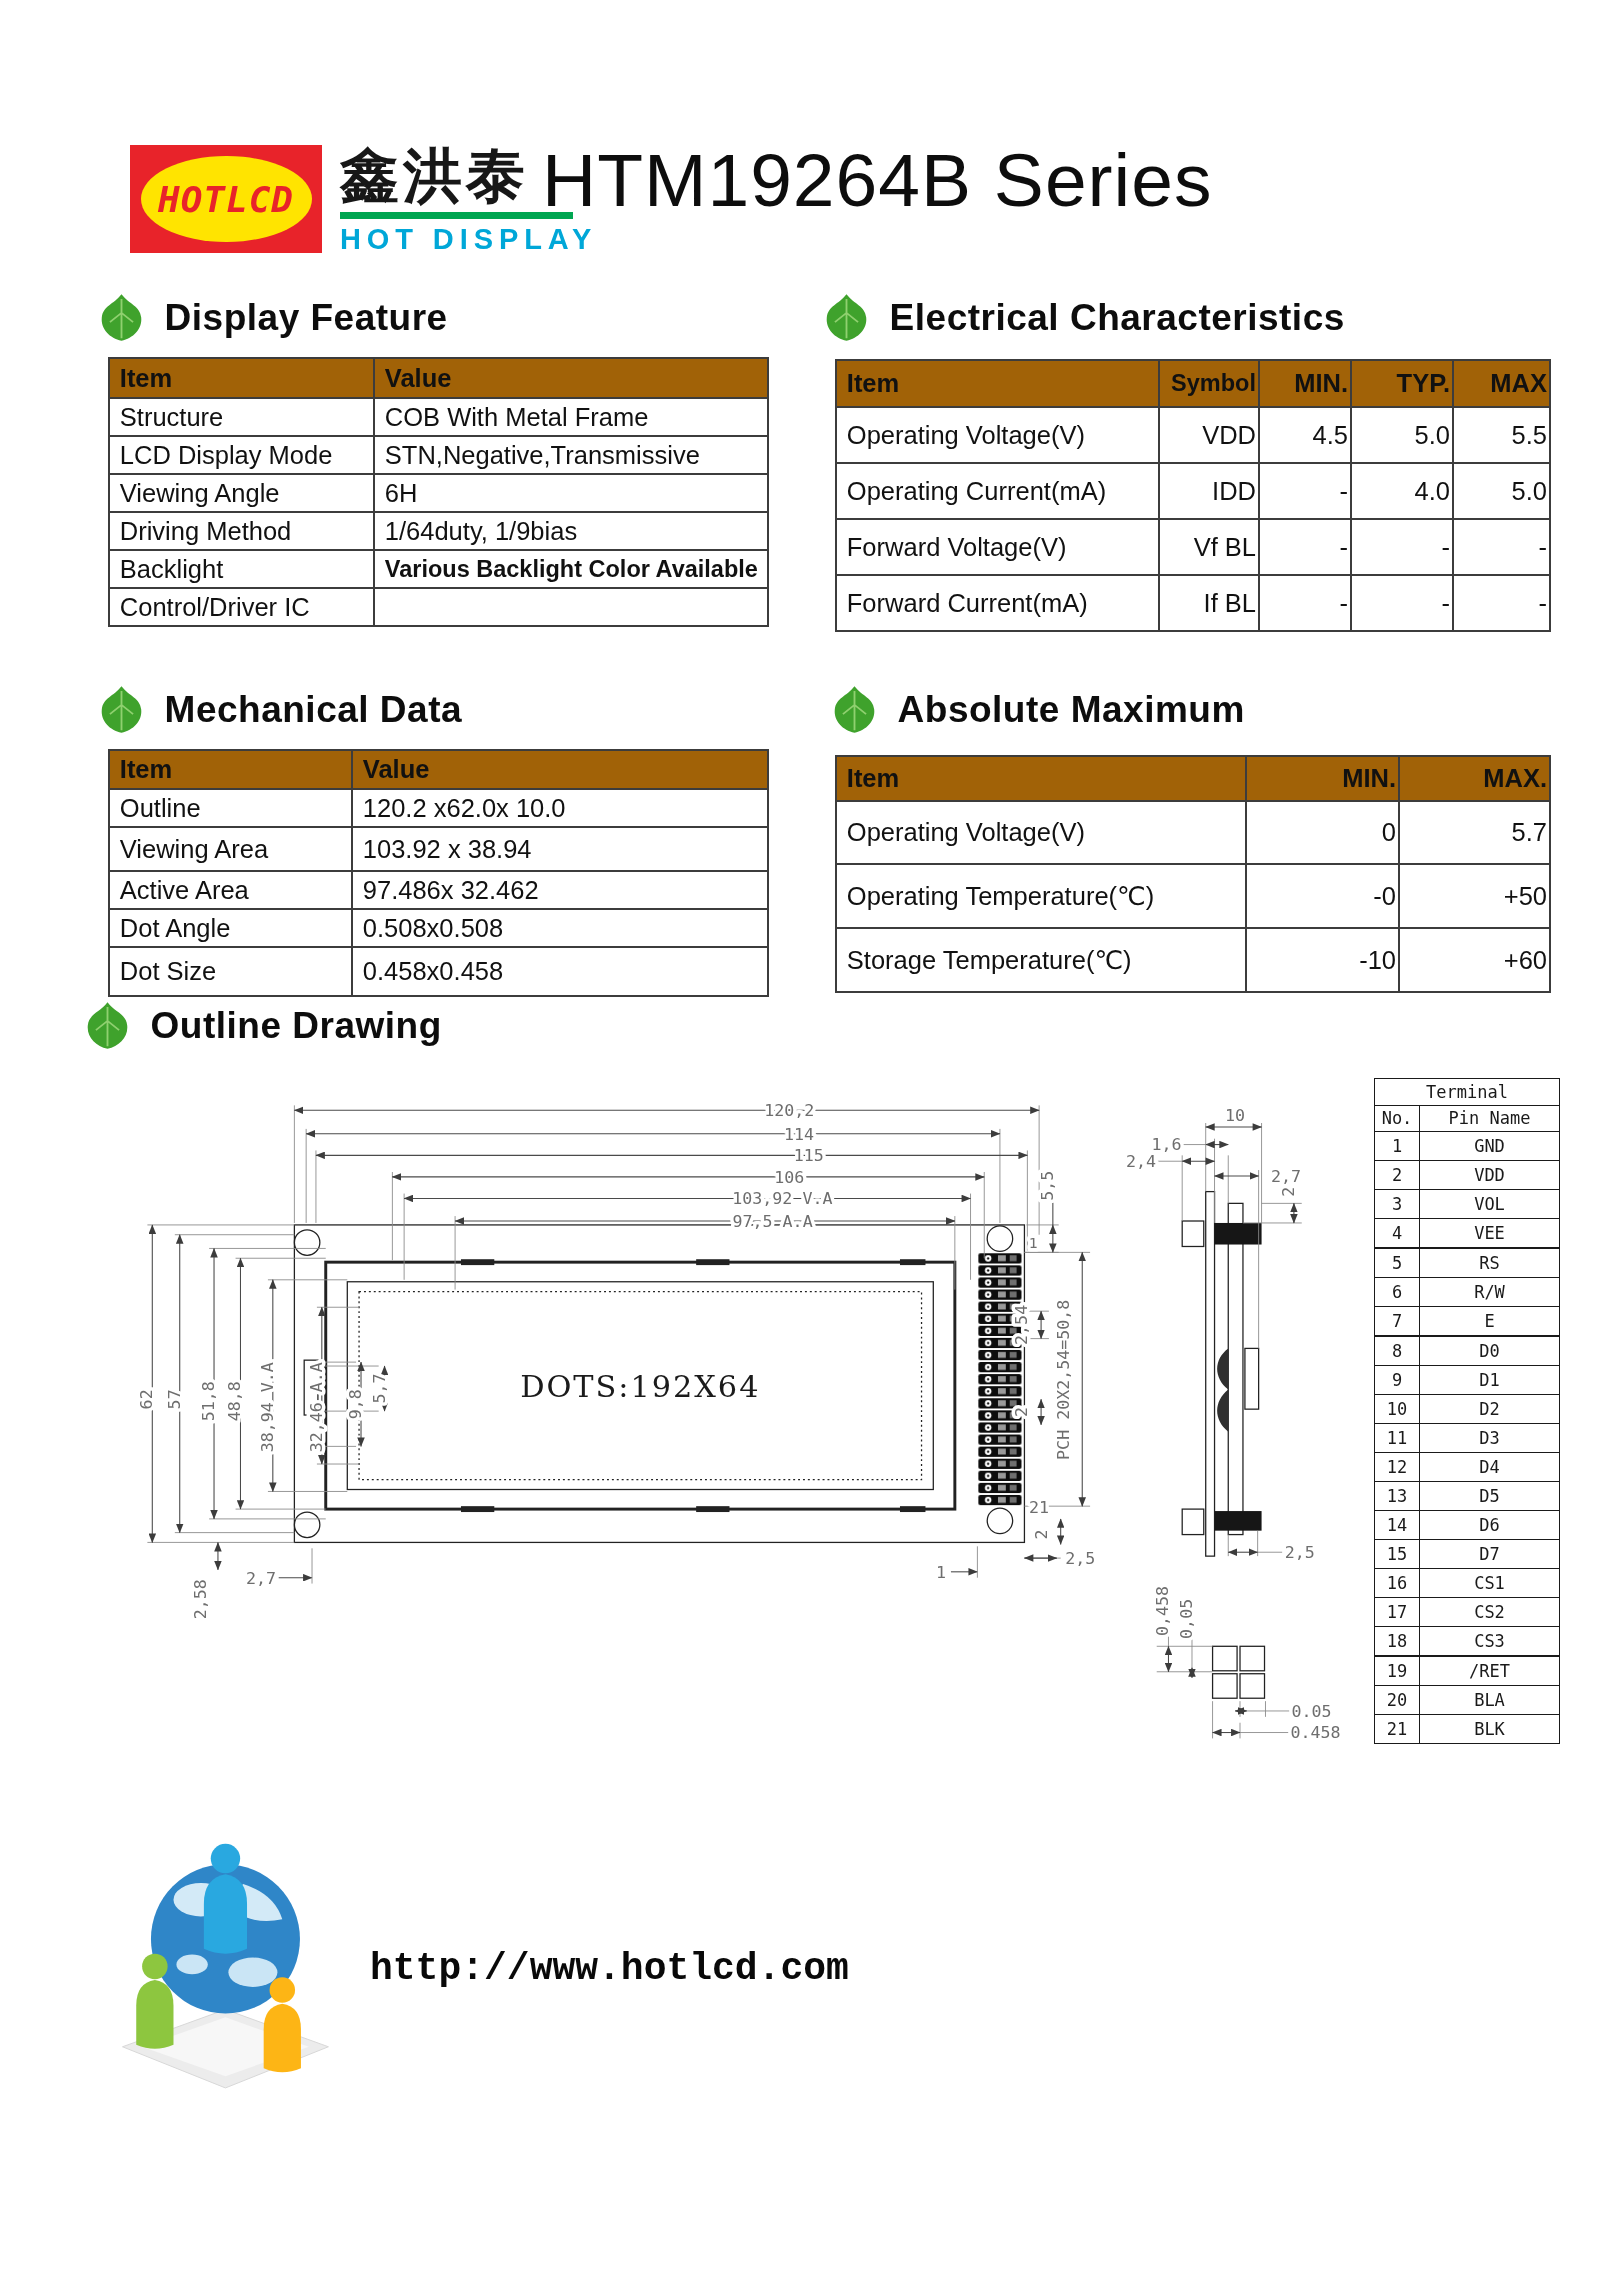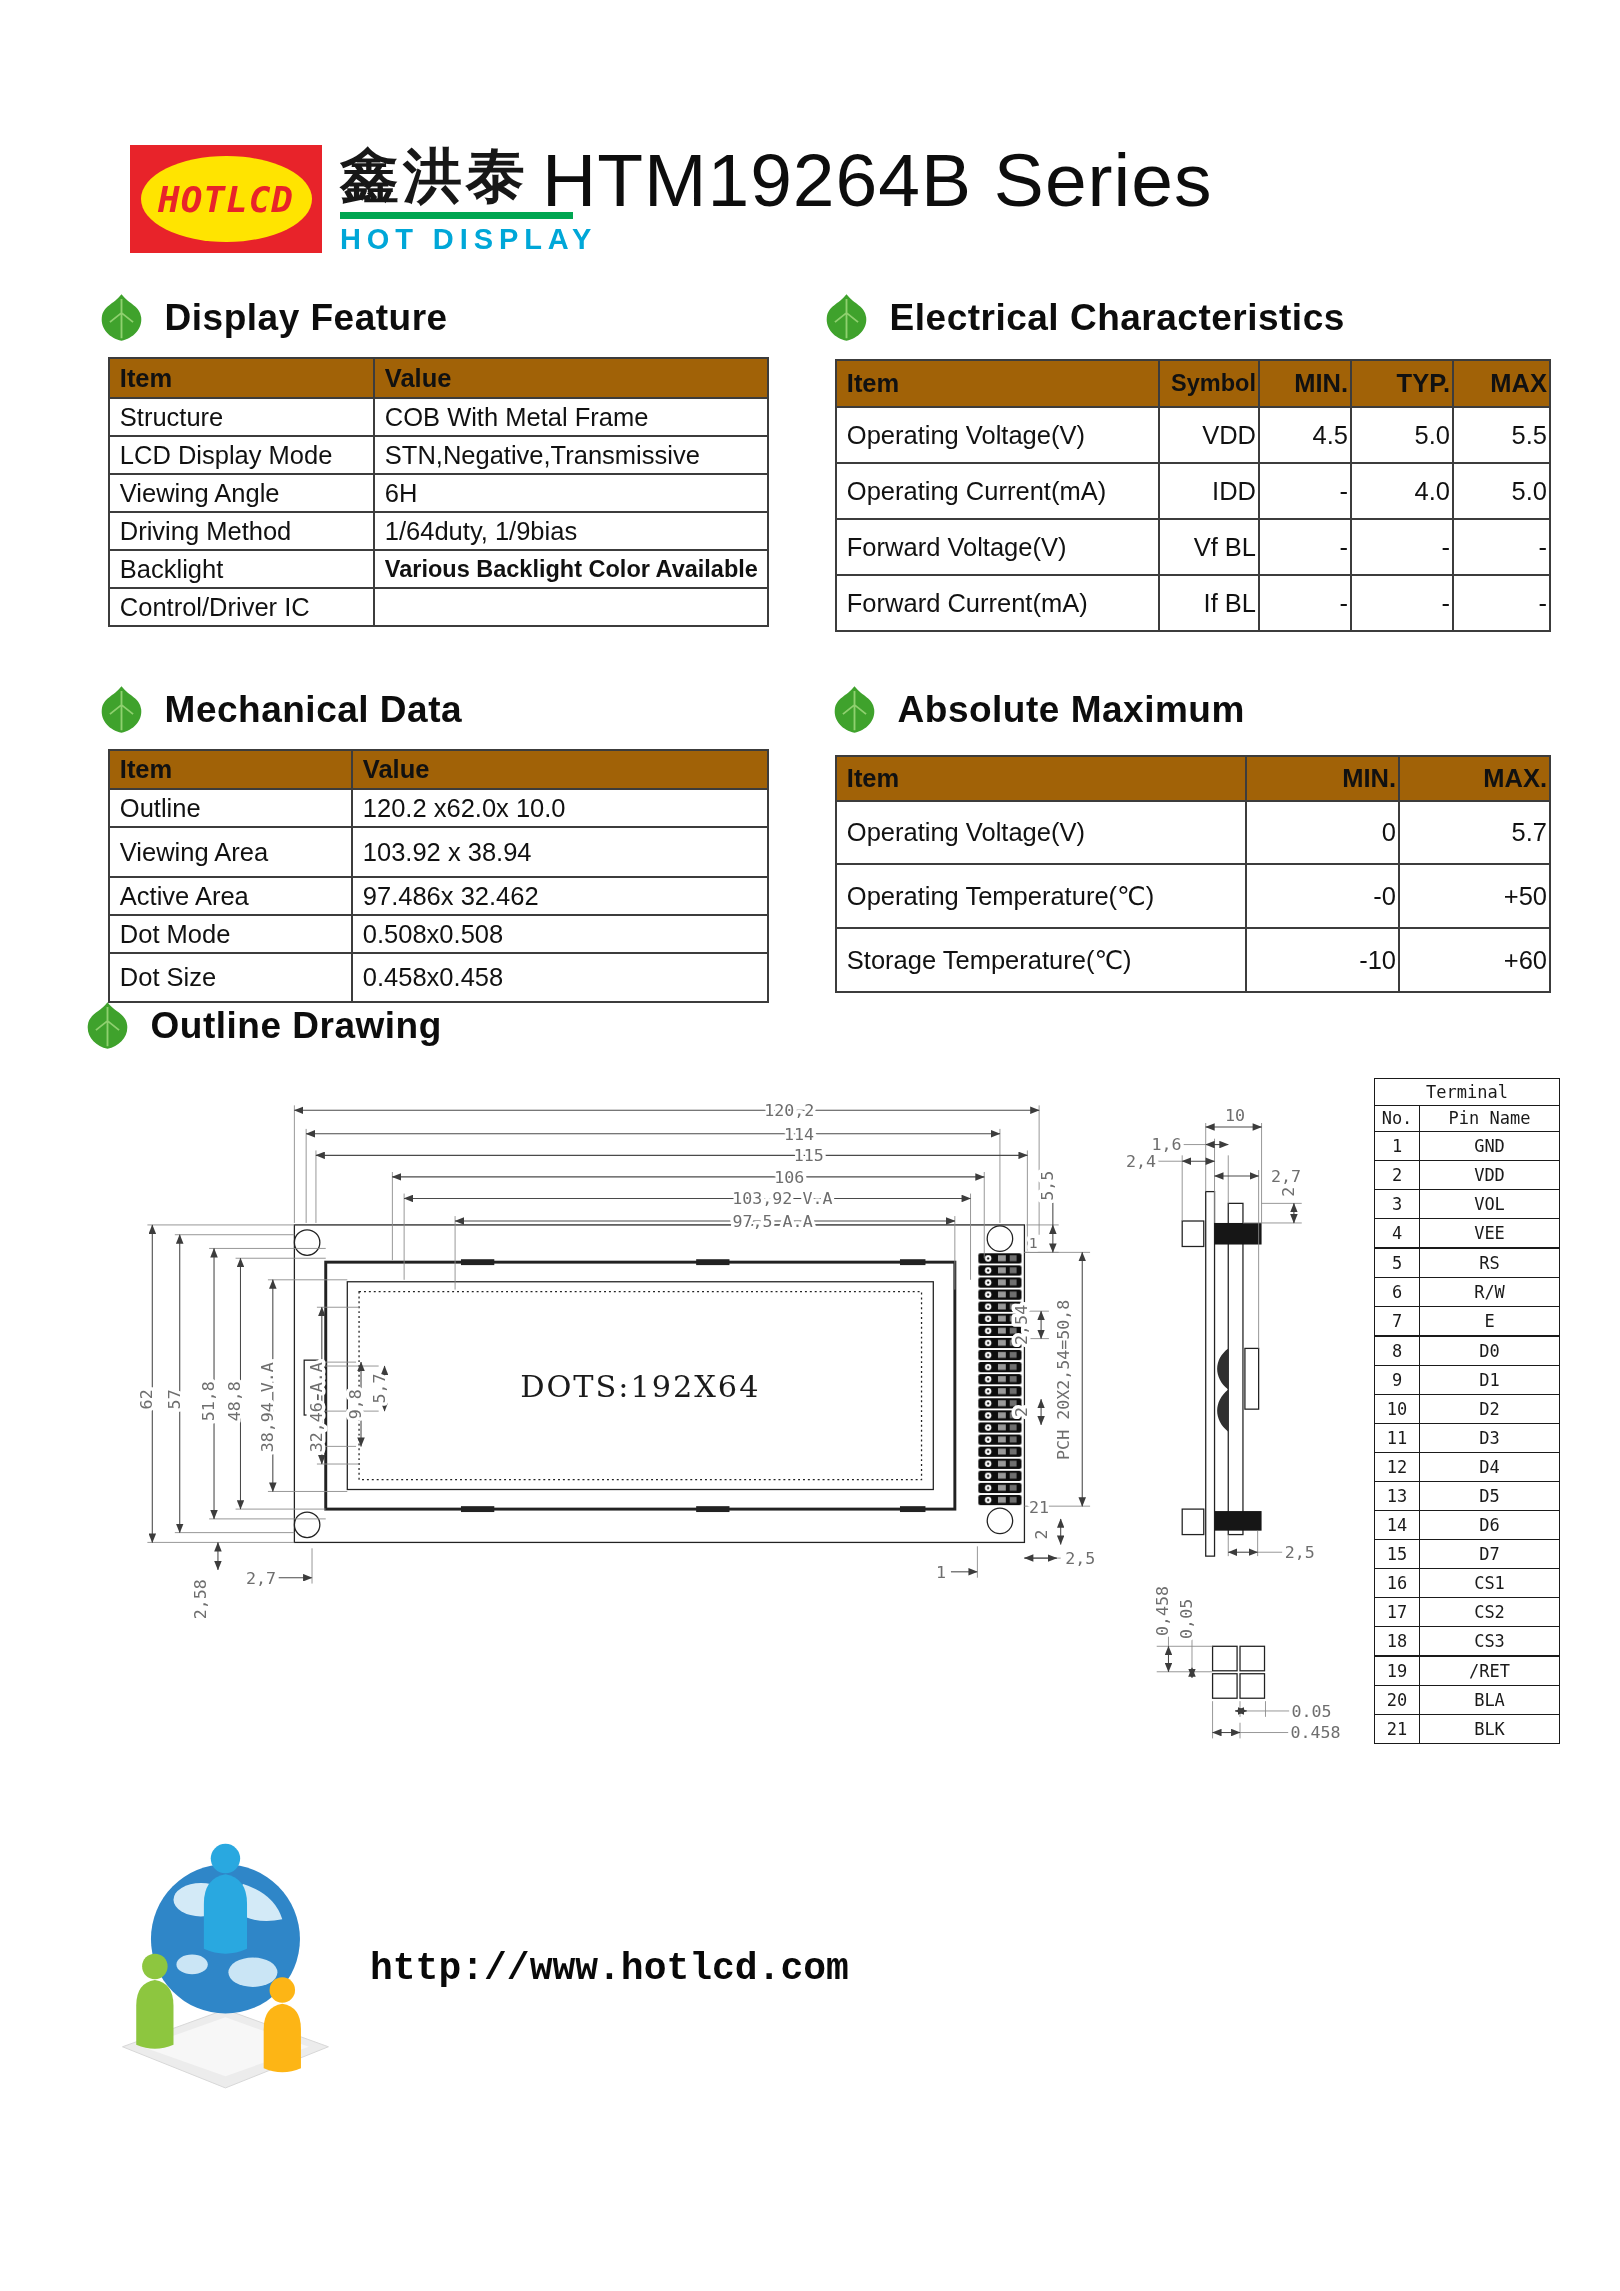--- a/index.html
+++ b/index.html
@@ -194,30 +194,30 @@
       </colgroup>
     <tbody>
         <tr class="hd" style="height:39px">
       <td>Item</td>
       <td>Value</td>
     </tr>
     <tr style="height:38px">
           <td>Outline</td>
           <td>120.2 x62.0x 10.0</td>
         </tr>
-    <tr style="height:50px">
+    <tr style="height:44px">
           <td>Viewing Area</td>
           <td>103.92 x 38.94</td>
         </tr>
     <tr style="height:38px">
           <td>Active Area</td>
           <td>97.486x 32.462</td>
         </tr>
     <tr style="height:38px">
-          <td>Dot Mode</td>
+          <td>Dot Angle</td>
           <td>0.508x0.508</td>
         </tr>
     <tr style="height:49px">
           <td>Dot Size</td>
           <td>0.458x0.458</td>
         </tr>
   </tbody>
     </table>
 
   <table class="spec" style="left:835px;top:755px;width:716px;">

